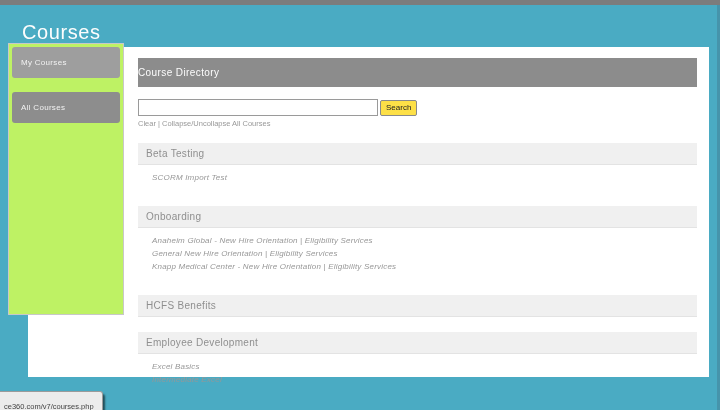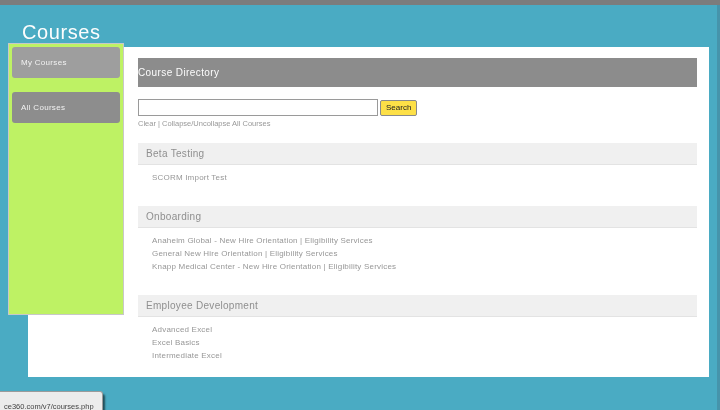--- a/index.html
+++ b/index.html
@@ -36,21 +36,21 @@
   .links-row{margin-top:3px;font-size:7.5px;color:#999;}
   .links-row a{color:#999;text-decoration:none;cursor:pointer;}
   #sections{margin-top:5px;}
   .cat-bar{
     height:21px;line-height:21px;background:var(--category_bar,#f0f0f0);
     border-bottom:1px solid #e3e3e3;
     font-size:10px;color:var(--text_gray,#8f8f8f);padding-left:8px;letter-spacing:.3px;
     cursor:pointer;
     margin-top:15px;
   }
-  .courses{padding:6px 0 7px 14px;}
+  .courses{padding:6px 0 7px 14px;font-style:italic;}
   .course-item{font-size:8px;color:#979797;line-height:13px;cursor:pointer;letter-spacing:.2px;}
   .sidebar{
     position:absolute;left:8px;top:43px;width:116px;height:272px;
     background:#bef264;border:1px solid #c8c8c8;box-sizing:border-box;
   }
   .side-btn{
     margin:3px 3px 0 3px;height:31px;border-radius:3px;color:#f2f2f2;
     font-size:8px;letter-spacing:.3px;display:flex;align-items:center;
     padding-left:9px;cursor:pointer;
   }
@@ -89,25 +89,25 @@
         </div>
         <div class="section">
           <div class="cat-bar">Onboarding</div>
           <div class="courses">
             <div class="course-item">Anaheim Global - New Hire Orientation | Eligibility Services</div>
             <div class="course-item">General New Hire Orientation | Eligibility Services</div>
             <div class="course-item">Knapp Medical Center - New Hire Orientation | Eligibility Services</div>
           </div>
         </div>
         <div class="section">
+          <div class="cat-bar">HCFS Benefits</div>
         </div>
         <div class="section">
           <div class="cat-bar">Employee Development</div>
           <div class="courses">
-            <div class="course-item">Advanced Excel</div>
             <div class="course-item">Excel Basics</div>
             <div class="course-item">Intermediate Excel</div>
           </div>
         </div>
       </div>
   </div>
 </div>
 
 <div class="sidebar">
   <div class="side-btn my">My Courses</div>

